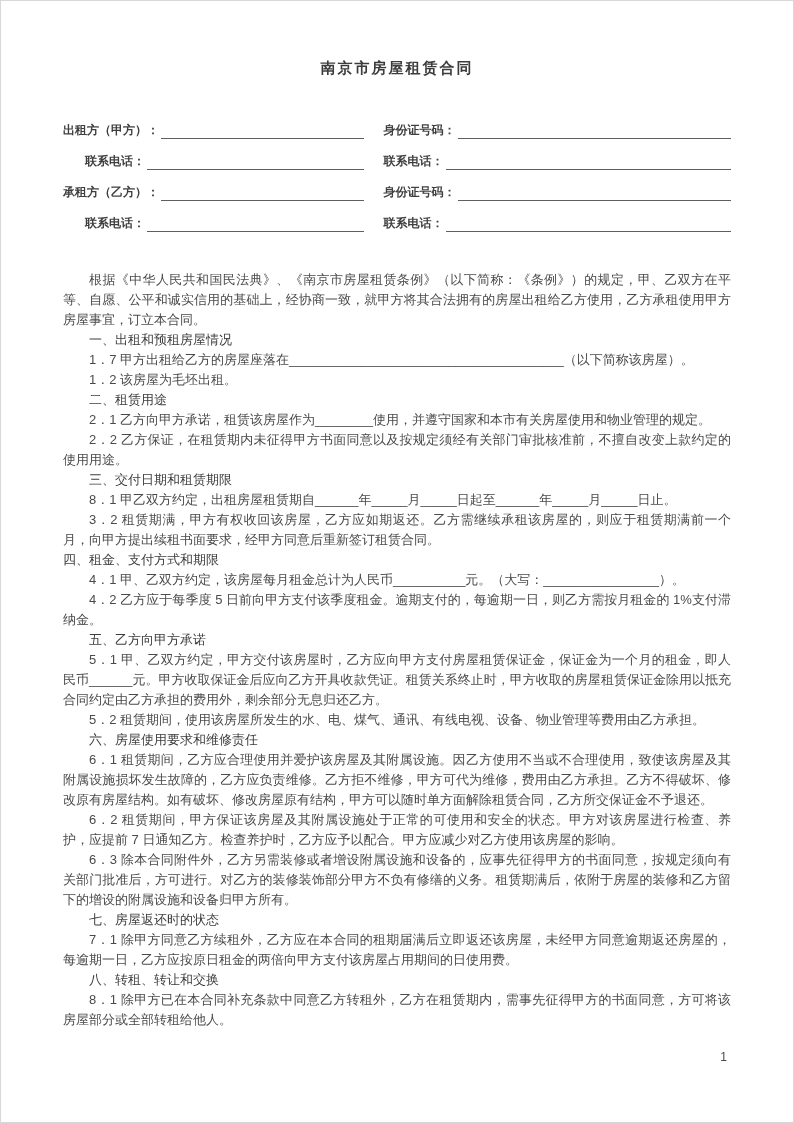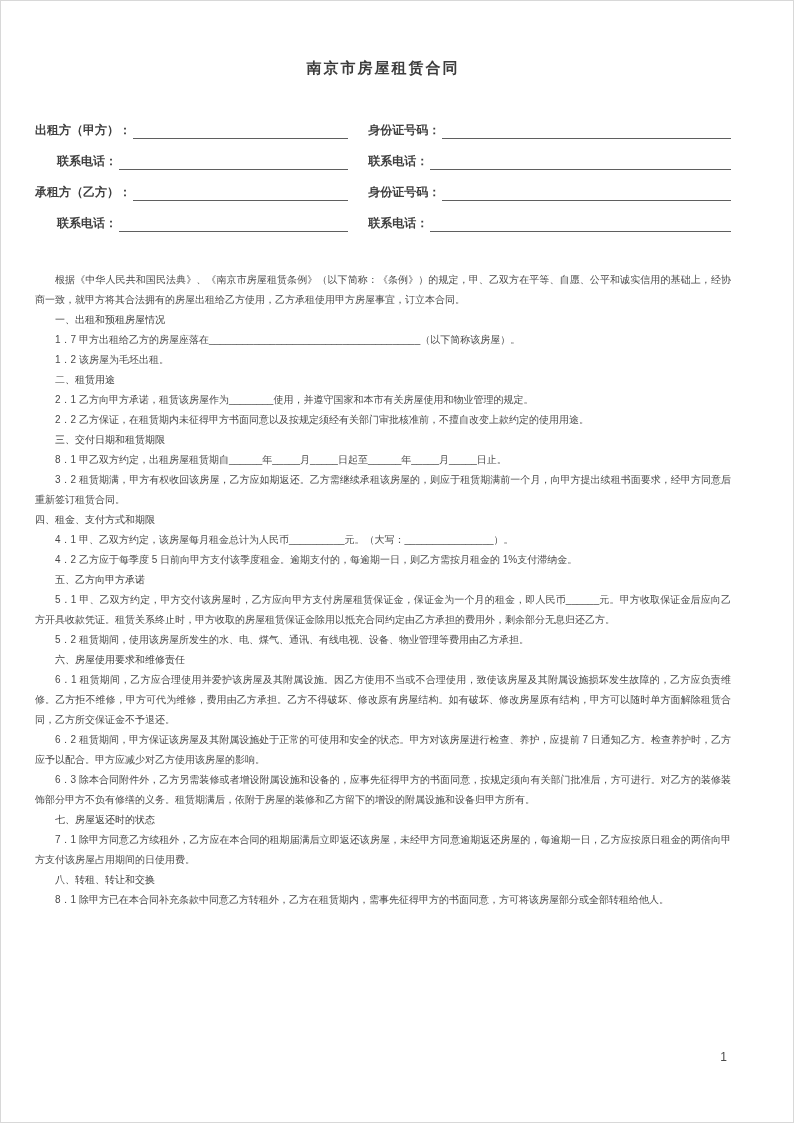--- a/index.html
+++ b/index.html
@@ -2,21 +2,21 @@
 <html><head>
 <meta charset="utf-8">
 <style>
   * { box-sizing: border-box; }
   html, body { margin: 0; padding: 0; background: #ffffff; }
   .page {
     width: 794px;
     height: 1123px;
     background: #ffffff;
     border: 1px solid #d8d8d8;
-    padding: 58px 62px 0 34px;
+    padding: 58px 62px 0 62px;
     font-family: "Liberation Sans", "DejaVu Sans", sans-serif;
     color: #4a4a4a;
     position: relative;
     overflow: hidden;
   }
   .doc-title {
     text-align: center;
     font-size: 15px;
     font-weight: bold;
     color: #3c3c3c;
@@ -38,21 +38,21 @@
     white-space: nowrap;
   }
   .blank-line {
     flex: 1 1 auto;
     border-bottom: 1px solid #5f5f5f;
     height: 15px;
     margin-left: 2px;
   }
   .content {
     margin-top: 38px;
-    font-size: 10px;
+    font-size: 13px;
     line-height: 20px;
     text-align: justify;
     color: #4a4a4a;
   }
   .content p { margin: 0; text-indent: 2em; }
   .content p.heading { font-weight: normal; color: #3d3d3d; }
   .content p.heading.flush { text-indent: 0; }
   .page-number {
     position: absolute;
     right: 66px;

